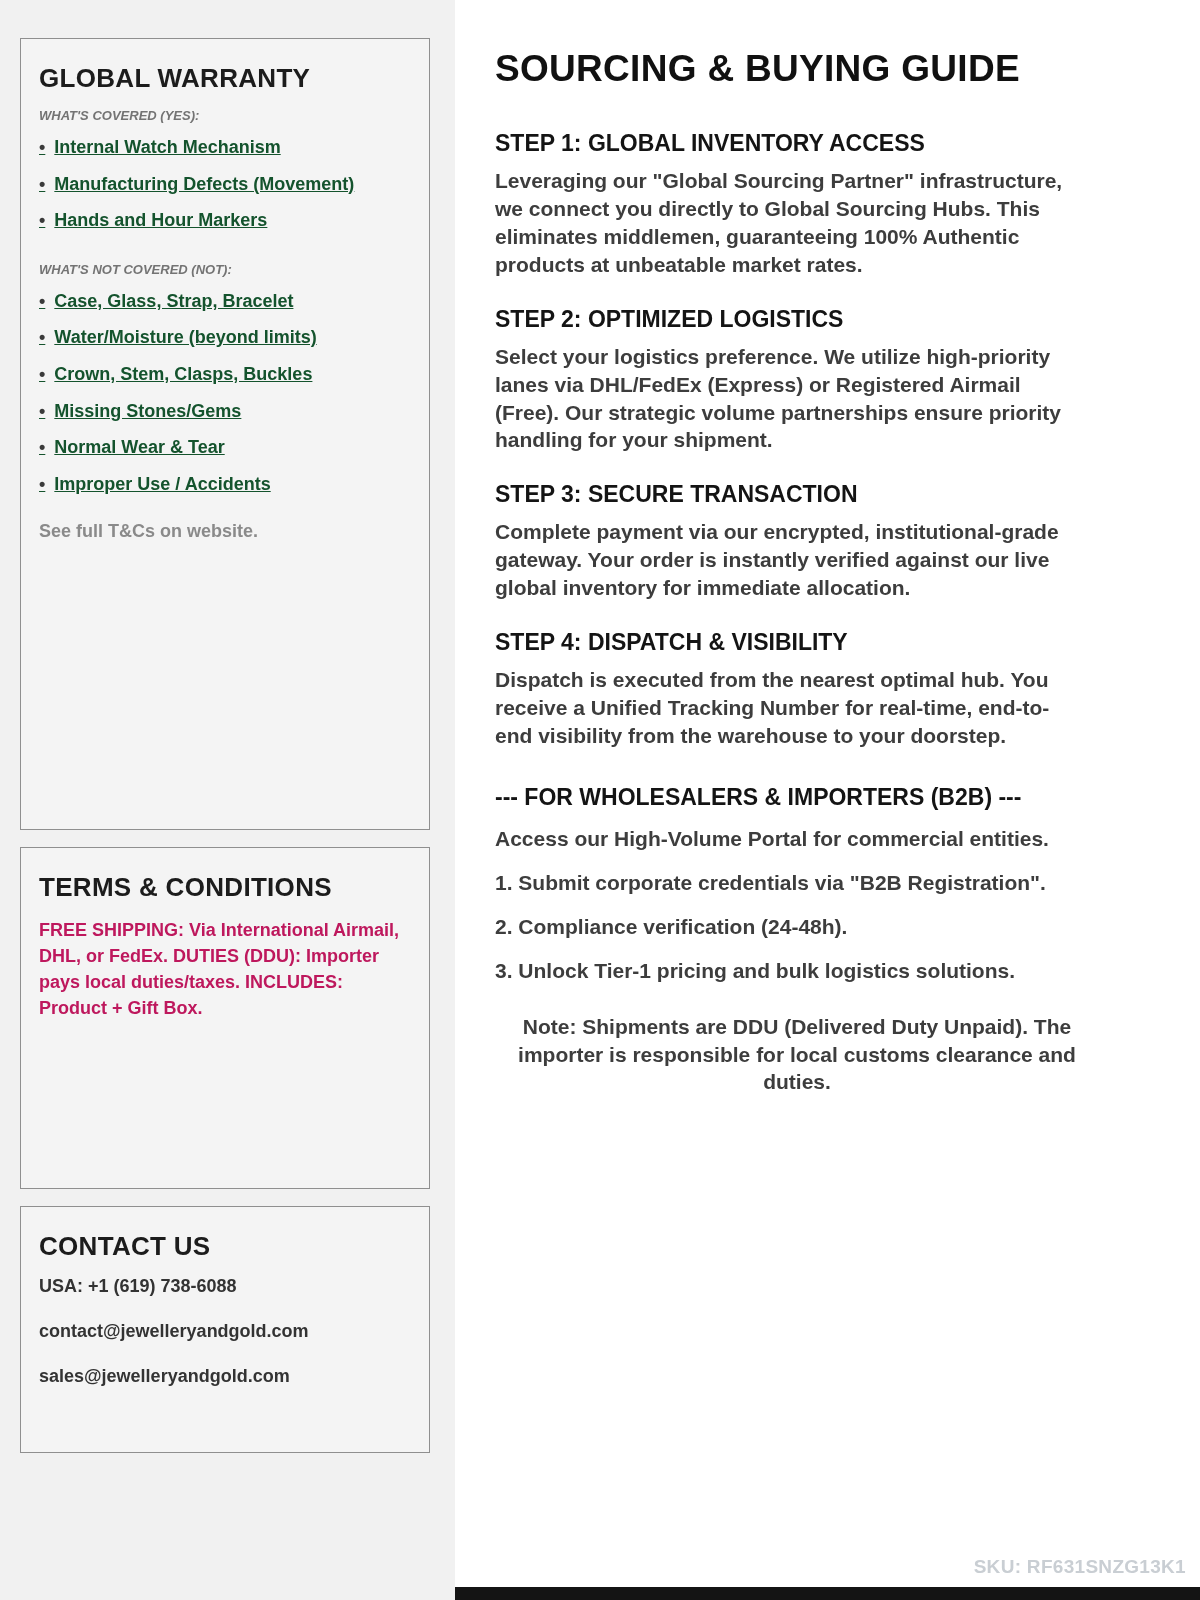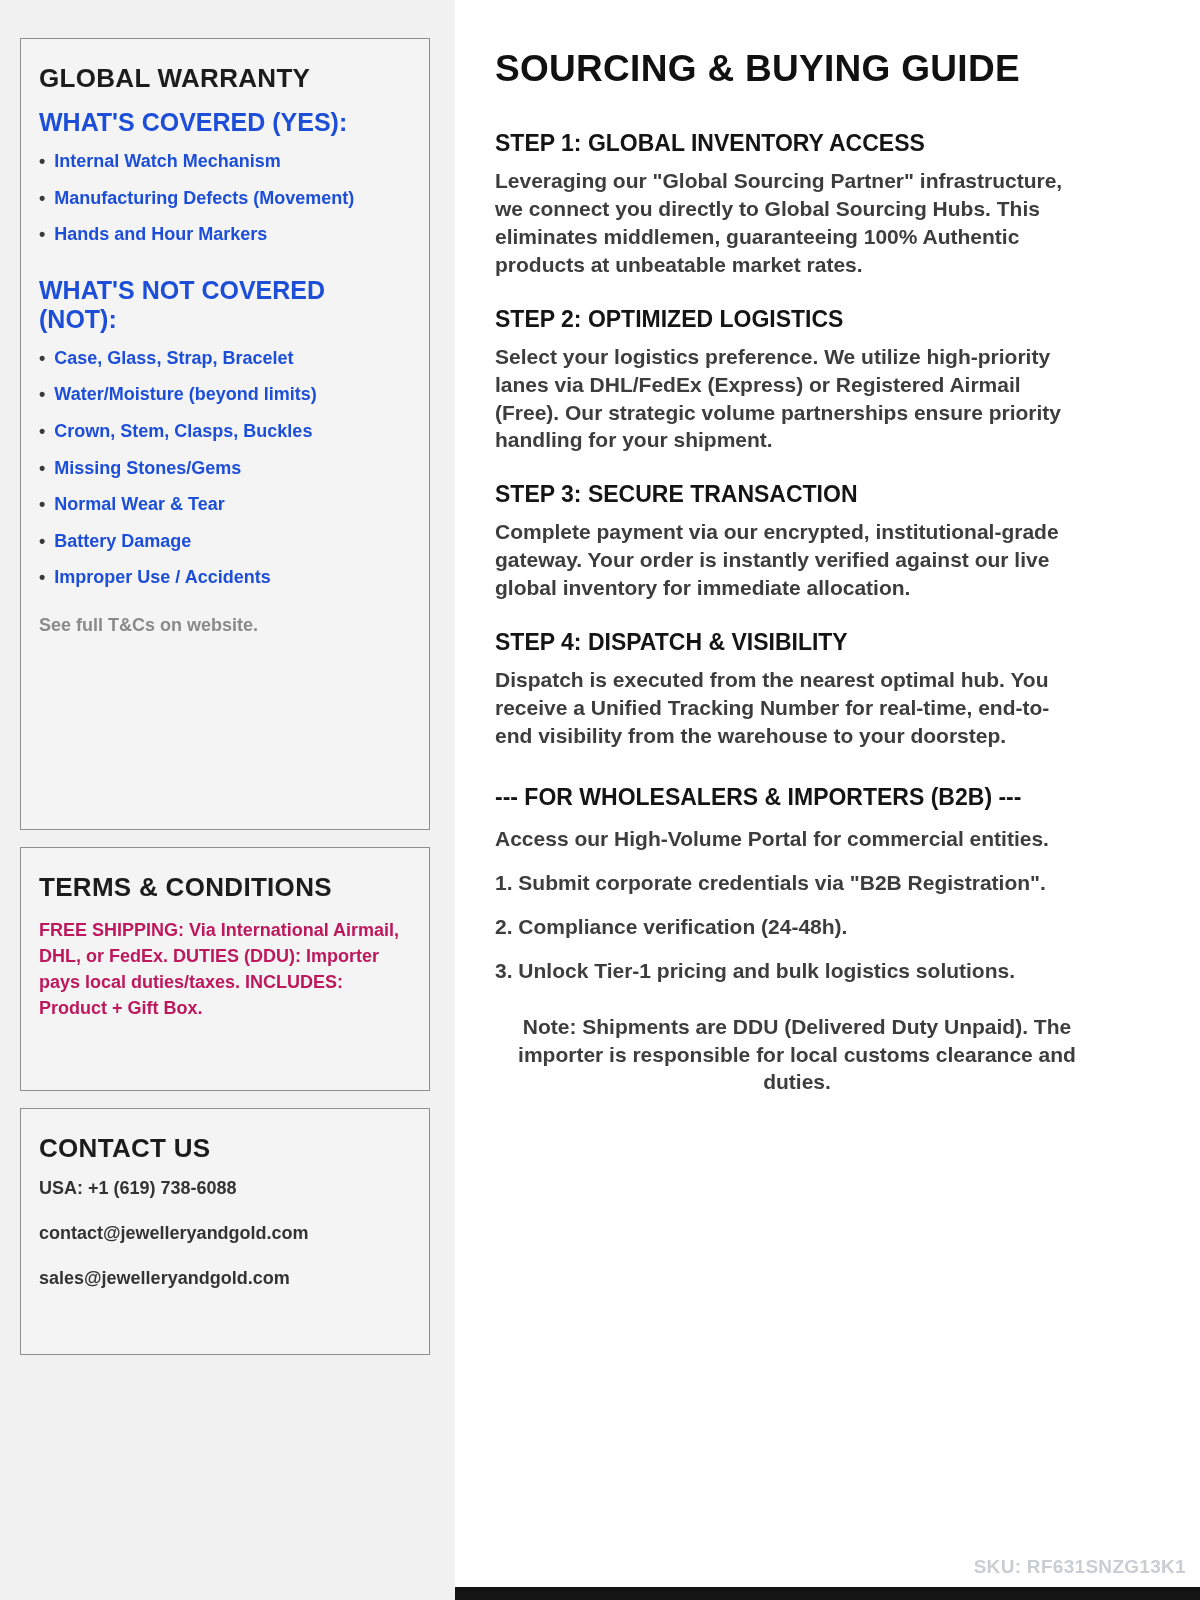--- a/index.html
+++ b/index.html
@@ -24,45 +24,47 @@
     flex-direction: column;
     gap: 17px;
     flex-shrink: 0;
   }
   .panel {
     border: 1px solid #8f8f8f;
     background: #f4f4f4;
     padding: 24px 20px 20px 18px;
   }
   .panel-warranty { height: 792px; }
-  .panel-terms { height: 244px; }
+  .panel-terms { height: 342px; }
   .panel-contact { height: 247px; }
 
   .panel-title {
     font-size: 26px;
     font-weight: 800;
     color: #1c1c1c;
     letter-spacing: 0.3px;
     margin-bottom: 14px;
   }
   .sub-title {
-    font-size: 25px;
-    font-weight: 700;
-    color: #1d4ed8;
+    font-size: 13px;
+    font-weight: 700;
+    color: #737373;
     margin-bottom: 14px;
+    font-style: italic;
   }
   .sub-title.second { margin-top: 30px; }
 
   .bullet-list { list-style: none; }
   .bullet-list li {
     font-size: 18px;
     font-weight: 600;
-    color: #1d4ed8;
+    color: #14532d;
     margin-bottom: 15px;
     line-height: 1.2;
+    text-decoration: underline;
   }
   .bullet-list li::before { content: "•"; margin-right: 9px; color: #3a3a3a; }
 
   .footnote {
     font-size: 18px;
     font-weight: 600;
     color: #8a8a8a;
     margin-top: 26px;
   }
 
@@ -174,21 +176,20 @@
         <li>Hands and Hour Markers</li>
       </ul>
 
       <div class="sub-title second">WHAT'S NOT COVERED (NOT):</div>
       <ul class="bullet-list">
         <li>Case, Glass, Strap, Bracelet</li>
         <li>Water/Moisture (beyond limits)</li>
         <li>Crown, Stem, Clasps, Buckles</li>
         <li>Missing Stones/Gems</li>
         <li>Normal Wear &amp; Tear</li>
-        <li>Battery Damage</li>
         <li>Improper Use / Accidents</li>
       </ul>
 
       <div class="footnote">See full T&amp;Cs on website.</div>
     </div>
 
     <div class="panel panel-terms">
       <div class="panel-title">TERMS &amp; CONDITIONS</div>
       <div class="terms-body">FREE SHIPPING: Via International Airmail, DHL, or FedEx.  DUTIES (DDU): Importer pays local duties/taxes.  INCLUDES: Product + Gift Box.</div>
     </div>

